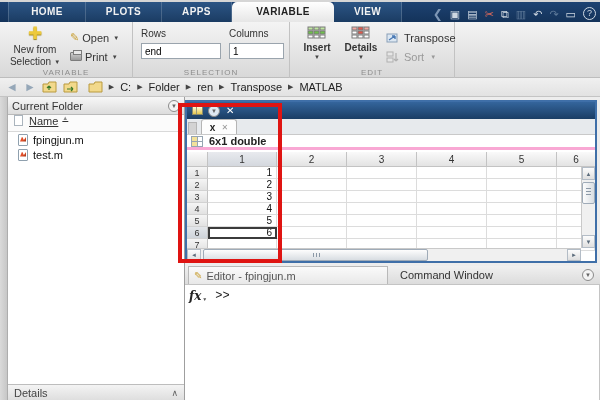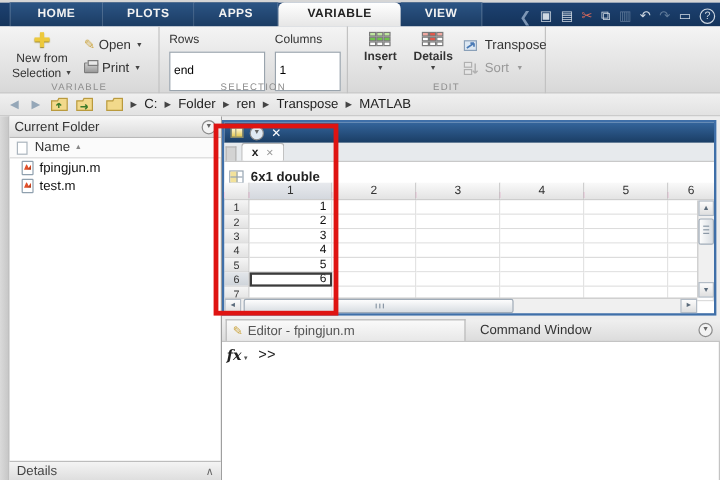--- a/index.html
+++ b/index.html
@@ -40,21 +40,21 @@
   .openprint { position:absolute; left:70px; top:8px; }
   .oprow { display:flex; align-items:center; height:15px; margin-bottom:4px; cursor:pointer; }
   .oprow .pen { color:#caa23a; font-size:11px; margin-right:3px; }
   .printer { width:12px; height:9px; background:linear-gradient(#cfcfcf,#9a9a9a); border:1px solid #7c7c7c;
     border-radius:1px; margin-right:3px; position:relative; }
   .printer::before { content:""; position:absolute; left:2px; top:-3px; width:7px; height:3px; background:#e8e8e8; border:1px solid #7c7c7c; }
   .oprow .optxt { font-size:11px; margin-right:4px; }
   .fieldgrp { position:absolute; top:6px; }
   .fg-rows { left:8px; } .fg-cols { left:96px; }
   .fieldgrp .flabel { font-size:10px; color:#333; margin-bottom:4px; display:block; }
-  .fieldgrp input { width:80px; height:33px; border:1px solid #9aa4ad; font-size:10px; padding:0 3px;
+  .fieldgrp input { width:80px; height:16px; border:1px solid #9aa4ad; font-size:10px; padding:0 3px;
     font-family:"Liberation Sans",sans-serif; background:#fff; }
   .fg-cols input { width:55px; }
   .editbtn { position:absolute; top:4px; width:42px; text-align:center; cursor:pointer; }
   .eb-insert { left:6px; } .eb-delete { left:50px; }
   .editbtn .elbl { font-size:10px; font-weight:bold; color:#333; display:block; margin-top:2px; }
   .editbtn .caret { display:block; margin:1px auto 0; }
   .tsrows { position:absolute; left:96px; top:8px; }
   .tsrow { display:flex; align-items:center; height:16px; margin-bottom:3px; cursor:pointer; }
   .tsrow .ticon { margin-right:4px; }
   .tsrow.dim .stxt { color:#9a9a9a; }
@@ -78,21 +78,21 @@
 
   
   .folderpanel { position:absolute; left:8px; top:0; width:177px; height:303px; background:#fff;
     border-right:1px solid #9f9f9f; }
   .panelhdr { height:18px; background:linear-gradient(#f7f7f7,#dcdcdc); border-bottom:1px solid #b9b9b9;
     display:flex; align-items:center; padding:0 4px;gap:36px; }
   .panelhdr .ptitle { flex:1; font-size:11px; color:#333; }
   .circbtn { width:12px; height:12px; border:1px solid #8b8b8b; border-radius:50%; color:#666;
     font-size:6px; text-align:center; line-height:11px; cursor:pointer; background:#f3f3f3; }
   .namehdr { height:17px; background:#fbfbfb; border-bottom:1px solid #d9d9d9; display:flex;
-    align-items:center; padding-left:6px; }
+    align-items:flex-start; padding-left:6px;text-decoration:underline; }
   .blankdoc { width:9px; height:11px; border:1px solid #aab4bd; background:#fff; margin-right:6px; }
   .namehdr .ntxt { font-size:11px; color:#333; margin-right:4px; }
   .sorttri { font-size:6px; color:#888; }
   .filerow { display:flex; align-items:center; height:15px; padding-left:10px; cursor:pointer; }
   .filerow .fname { font-size:11px; color:#111; }
   .mfile { width:10px; height:12px; margin-right:5px; position:relative; background:#fff;
     border:1px solid #8fa0ae; border-radius:1px; }
   .mfile::before { content:""; position:absolute; left:1px; top:2px; width:6px; height:5px;
     background:linear-gradient(135deg,#e2502a 55%,#8a2f12); clip-path:polygon(0 100%,35% 0,65% 70%,100% 10%,100% 100%); }
   .detailsbar { position:absolute; left:0; bottom:0; width:176px; height:16px;
@@ -110,21 +110,21 @@
   .vticon::before{ content:""; position:absolute; left:3px; top:0; bottom:0; width:1px; background:#9a9a7a; }
   .vtitle .vtxt { flex:1; color:#fff; font-weight:bold; font-size:11px; }
   .vtitle .circbtn { background:#dfe9f3; margin-right:6px; }
   .vclose { color:#fff; font-size:10px; cursor:pointer; }
   .vtabs { height:16px; background:#e7eaed; border-bottom:1px solid #c9c9c9; display:flex; align-items:flex-end; }
   .tabstub { width:9px; height:12px; background:#d3d3d3; border:1px solid #b5b5b5; border-bottom:none; margin-left:1px; }
   .xtab { width:36px; height:15px; background:#fdfdfd; border:1px solid #b5b5b5; border-bottom:none;
     border-radius:3px 3px 0 0; margin-left:4px; display:flex; align-items:center; justify-content:center; gap:6px; cursor:pointer; }
   .xtab .xlbl { font-size:10px; font-weight:bold; color:#222; }
   .xtab .xclose { font-size:8px; color:#999; cursor:pointer; }
-  .sizebar { height:30px; background:#fff; border-bottom:5px solid #f9a8d4; display:flex; align-items:center; padding-left:4px; }
+  .sizebar { height:15px; background:#fff; border-bottom:3px solid #f9a8d4; display:flex; align-items:center; padding-left:4px; }
   .gridicon { width:12px; height:11px; border:1px solid #97a5b2; margin-right:6px; position:relative; background:#fff; }
   .gridicon::before { content:""; position:absolute; left:0; top:0; width:5px; height:100%; background:#f3e29a; border-right:1px solid #97a5b2; }
   .gridicon::after { content:""; position:absolute; left:0; top:4px; width:100%; height:1px; background:#97a5b2; }
   .sizebar .sztxt { font-size:11px; font-weight:bold; color:#222; }
 
   .tablearea { position:absolute; left:0; top:50px; right:0; bottom:0; overflow:hidden; }
   .hrow { display:flex; height:15px; }
   .hc { background:linear-gradient(#fafafa,#e3e3e3); border-right:1px solid #c3c3c3; border-bottom:1px solid #c3c3c3;
     font-size:10px; color:#333; text-align:center; line-height:15px; cursor:pointer; }
   .hc.selcol { background:linear-gradient(#e8eaee,#d4d8de); }

